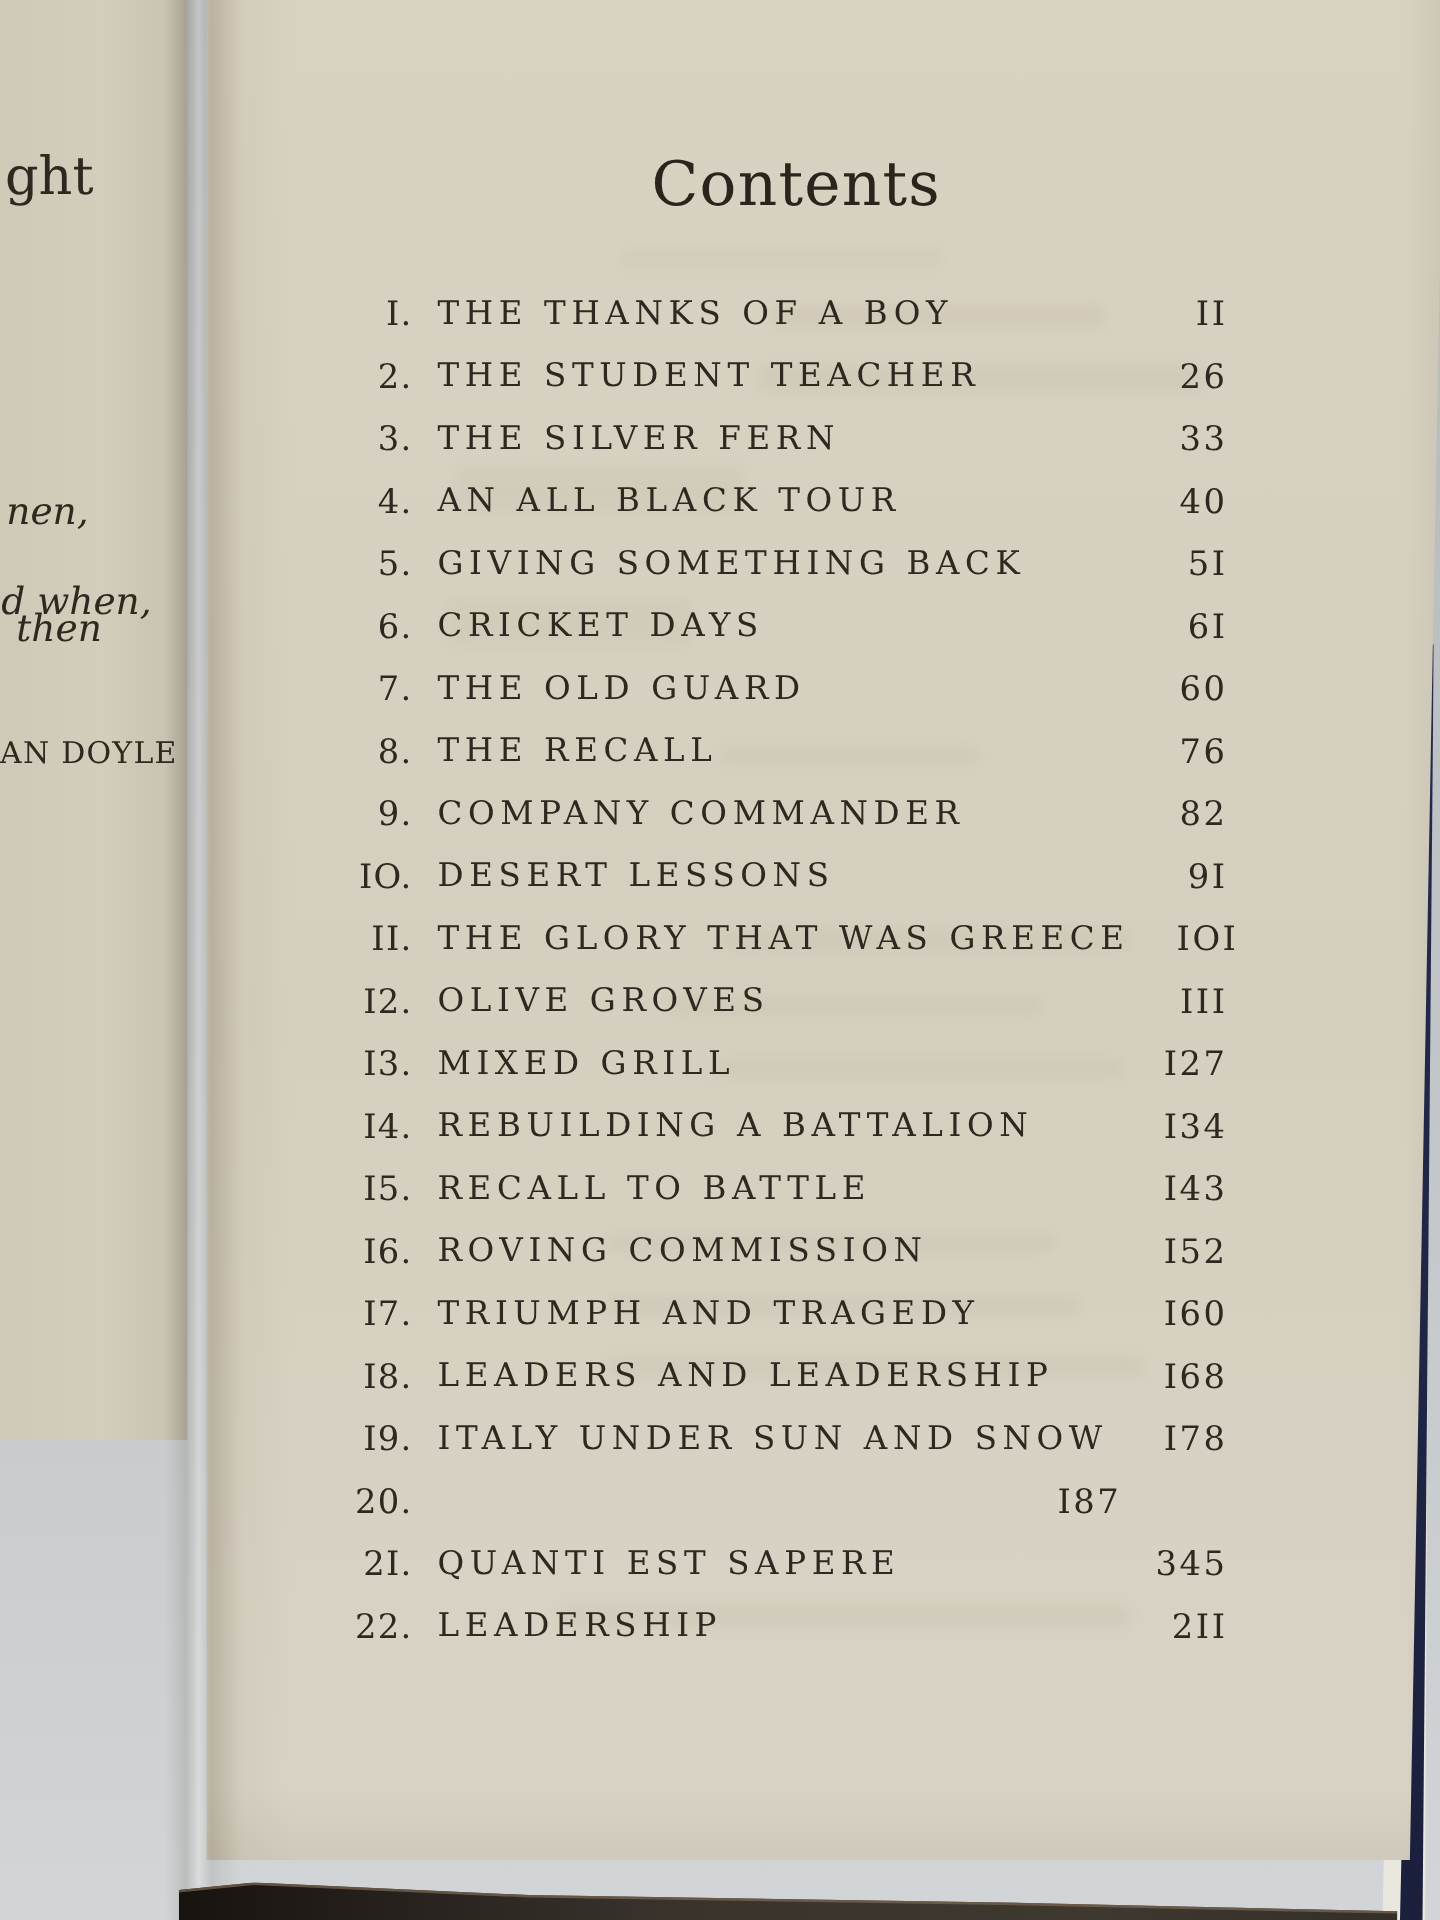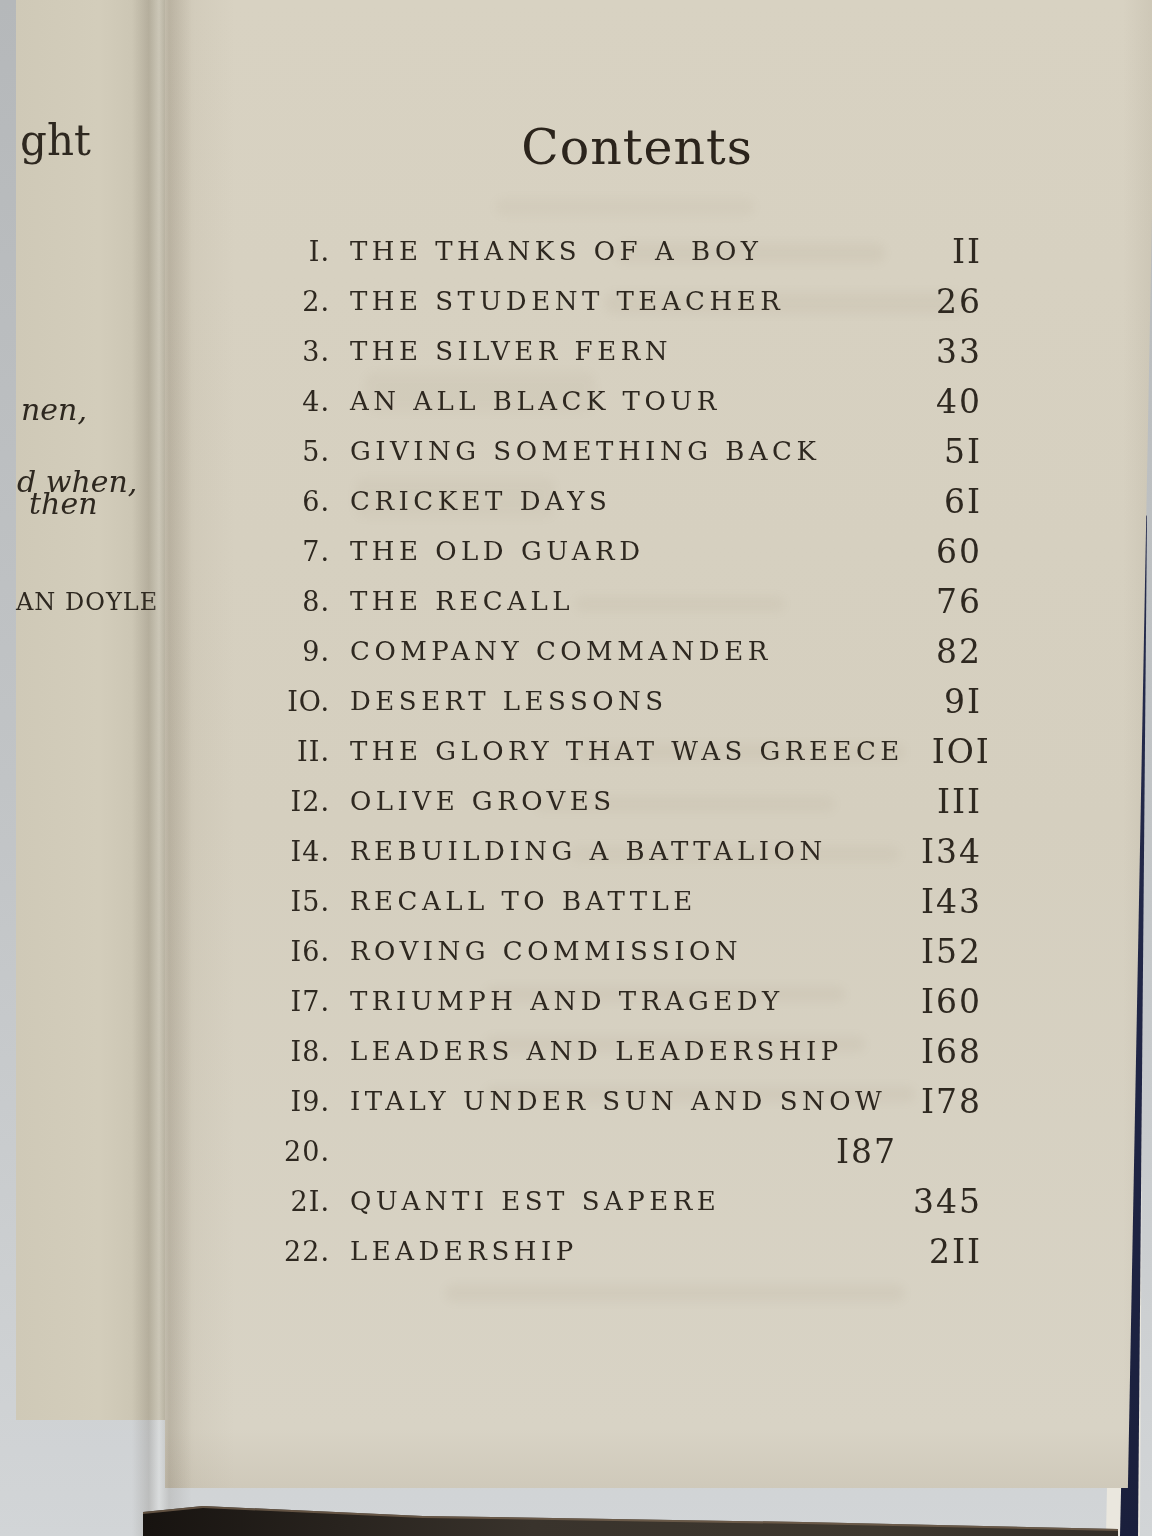--- a/index.html
+++ b/index.html
@@ -24,21 +24,21 @@
     clip-path:polygon(1138px 0,1147px 0,1140px 1536px,1106px 1536px);
   }
   
   .edge-navy{
     background:linear-gradient(180deg,#2a3052 0%,var(--cover-navy) 60%,#1a1f3c 100%);
     clip-path:polygon(1143px 520px,1147px 515px,1138px 1536px,1120px 1536px);
   }
 
   
   .facing-page{
-    position:absolute;left:16px;top:0;width:150px;height:1420px;
+    position:absolute;left:0;top:0;width:150px;height:1152px;
     background:linear-gradient(90deg,#cfc9b7 0%,#d3cdbb 55%,#c9c3b1 88%,#bab4a2 100%);
   }
   .frag{position:absolute;color:var(--ink);white-space:nowrap;}
   .frag-ght{left:4px;top:116px;font-size:42px;}
   .frag-i{font-style:italic;font-size:30px;}
   .frag-nen{left:5px;top:392px;}
   .frag-dwhen{left:1px;top:438px;margin-top:26px;}
   .frag-then{left:13px;top:486px;}
   .frag-doyle{left:0;top:588px;font-size:24px;letter-spacing:1px;}
 
@@ -63,21 +63,21 @@
     position:absolute;left:0;top:119px;width:944px;
     text-align:center;font-size:49px;color:#2b241c;letter-spacing:1px;
   }
   .toc{position:absolute;left:95px;top:226px;width:720px;}
   .toc-row{
     display:grid;grid-template-columns:70px 20px 1fr 85px;
     align-items:center;height:50px;color:var(--ink);
   }
   .toc-num{text-align:right;font-size:27px;letter-spacing:1px;}
   .toc-title{grid-column:3;font-size:26px;letter-spacing:4.5px;white-space:nowrap;}
-  .toc-page{text-align:right;font-size:33px;letter-spacing:2px;margin-right:-2px;}
+  .toc-page{text-align:right;font-size:27px;letter-spacing:2px;margin-right:-2px;}
 
   
   .ghost{position:absolute;background:#8a7a5f;filter:blur(5px);border-radius:9px;}
 
   
   .bottom-dark{
     position:absolute;left:143px;top:1498px;width:975px;height:38px;
     background:linear-gradient(90deg,#171310 0%,#39332c 40%,#3e382f 75%,#332e28 100%);
     clip-path:polygon(0 14px,60px 8px,280px 18px,660px 24px,975px 31px,975px 38px,0 38px);
     z-index:6;
@@ -200,20 +200,26 @@
     <span class="toc-page">IOI</span>
   </div>
 
   <div class="toc-row">
     <span class="toc-num">I2.</span>
     <span></span>
     <span class="toc-title">OLIVE GROVES</span>
     <span class="toc-page">III</span>
   </div>
 
+  <div class="toc-row">
+    <span class="toc-num">I3.</span>
+    <span></span>
+    <span class="toc-title">MIXED GRILL</span>
+    <span class="toc-page">I27</span>
+  </div>
 
   <div class="toc-row">
     <span class="toc-num">I4.</span>
     <span></span>
     <span class="toc-title">REBUILDING A BATTALION</span>
     <span class="toc-page">I34</span>
   </div>
 
   <div class="toc-row">
     <span class="toc-num">I5.</span>

